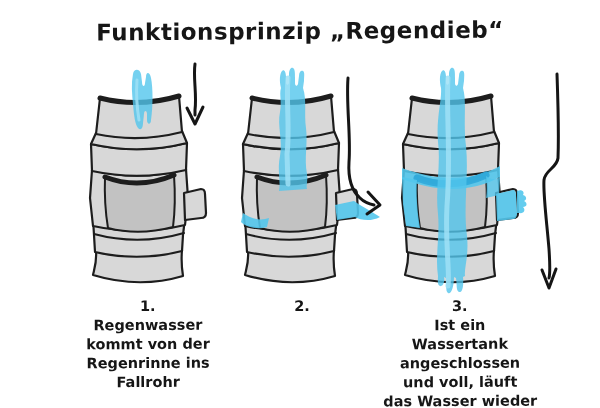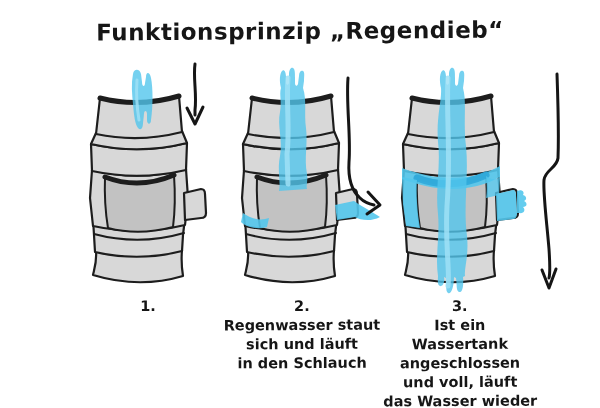--- a/index.html
+++ b/index.html
@@ -132,26 +132,27 @@
 </div>
 <div class="arrow-box" style="left:528px;top:64px;">
   <svg width="40" height="240" viewBox="0 0 40 240">
     <path class="ar" d="M29,10 C30,38 31,68 30,94 C29,104 17,106 16,116 C15,130 19,160 21,185 C22,200 22,210 21,214"></path>
     <path class="ar" d="M14,206 L21,224 L28,205"></path>
   </svg>
 </div>
 
 <div class="caption" style="left:58px;">
   <div>1.</div>
+  <div class="cap-text">Regenwasser
+kommt von der
+Regenrinne ins
+Fallrohr</div>
 </div>
 <div class="caption" style="left:212px;">
   <div>2.</div>
-  <div class="cap-text">Regenwasser staut
-sich und läuft
-in den Schlauch</div>
 </div>
 <div class="caption" style="left:370px;">
   <div>3.</div>
   <div class="cap-text">Ist ein
 Wassertank
 angeschlossen
 und voll, läuft
 das Wasser wieder</div>
 </div>
 

